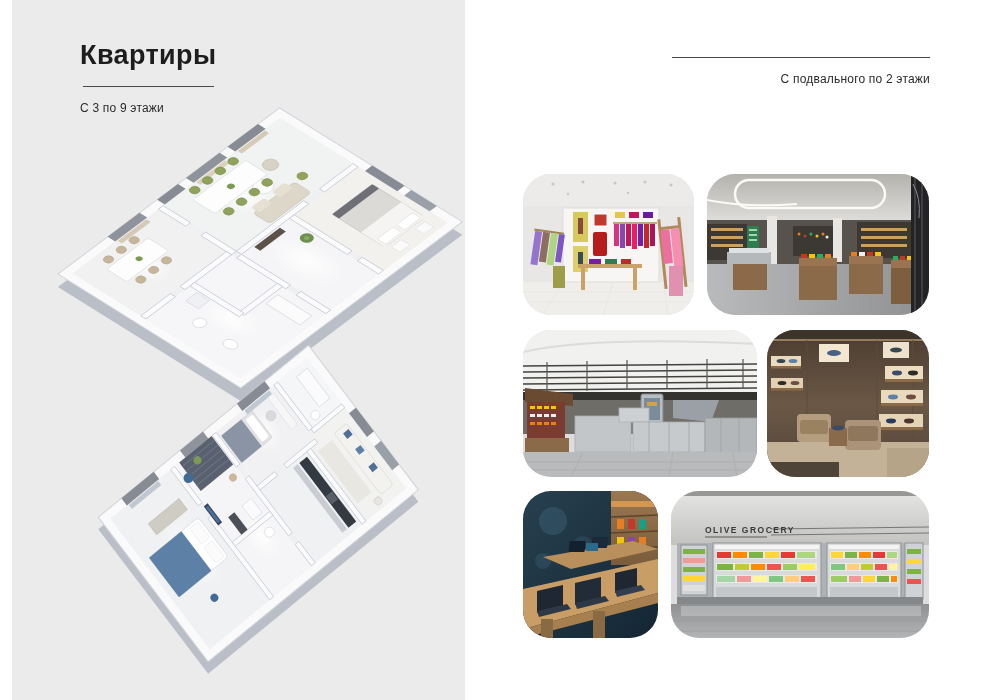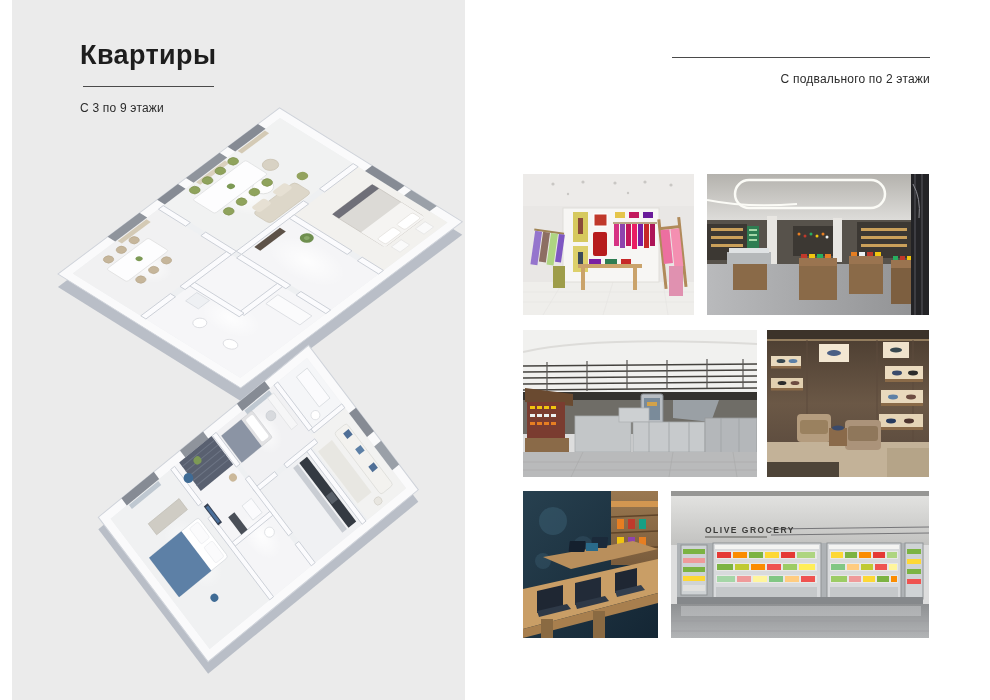--- a/index.html
+++ b/index.html
@@ -12,21 +12,21 @@
   .header{position:absolute;z-index:5;}
   #left-header{left:68px;top:40px;}
   #right-header{right:60px;top:42px;text-align:right;}
   .title{font-size:27px;font-weight:700;color:#1d1d1d;letter-spacing:.4px;margin:0;}
   .rule{height:1px;background:#4a4a4a;margin-top:15px;}
   #left-header .rule{width:131px;margin-left:3px;}
   #right-header .rule{width:258px;margin-left:auto;}
   .subtitle{font-size:12px;color:#2b2b2b;margin-top:14px;letter-spacing:.2px;}
 
   .plans-layer{position:absolute;left:0;top:0;}
-  .photo{position:absolute;overflow:hidden;background:#ddd;}
+  .photo{position:absolute;overflow:hidden;background:#ddd;border-radius:28px;}
   .photo svg{display:block;width:100%;height:100%;}
   svg text{font-family:"Liberation Sans", sans-serif;}
 </style>
 </head>
 <body>
 
 <div id="left-panel" class="panel">
   <div id="left-header" class="header">
     <h1 class="title">Квартиры</h1>
     <div class="rule"></div>

